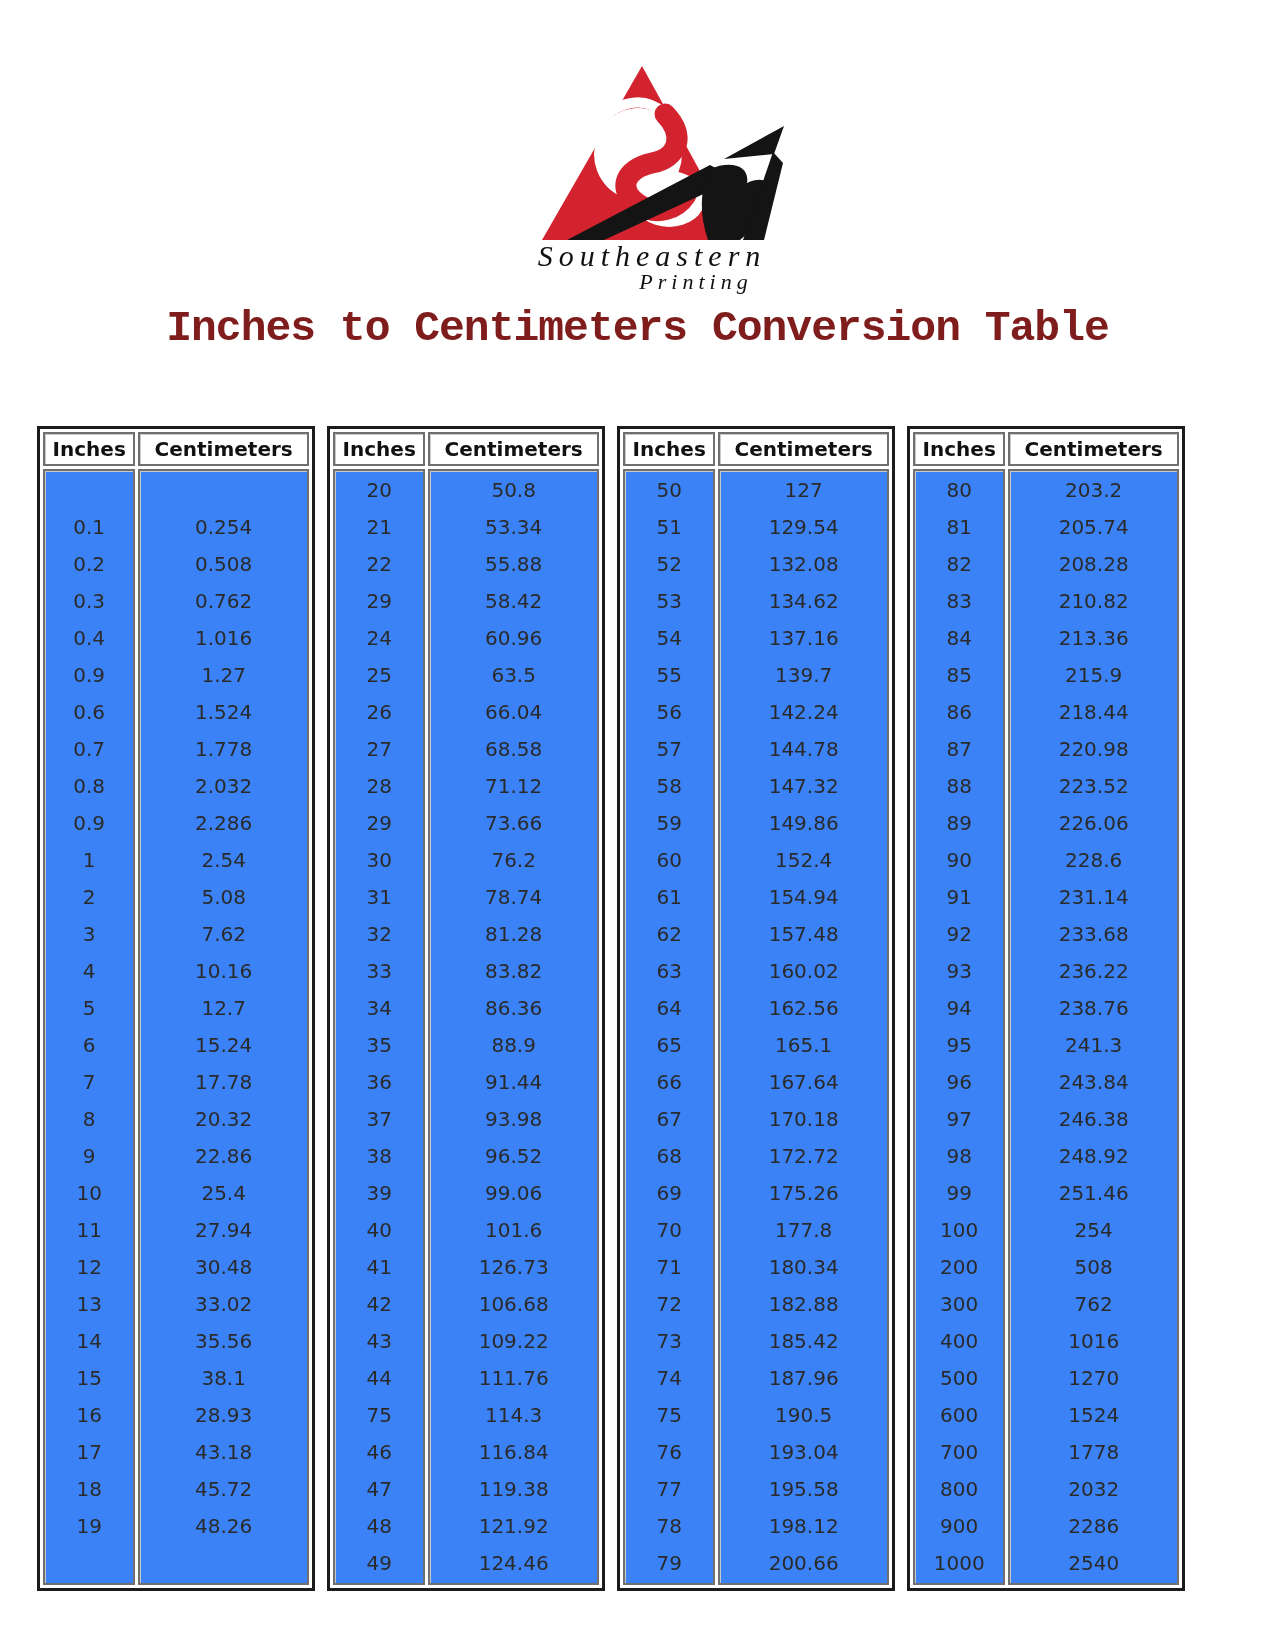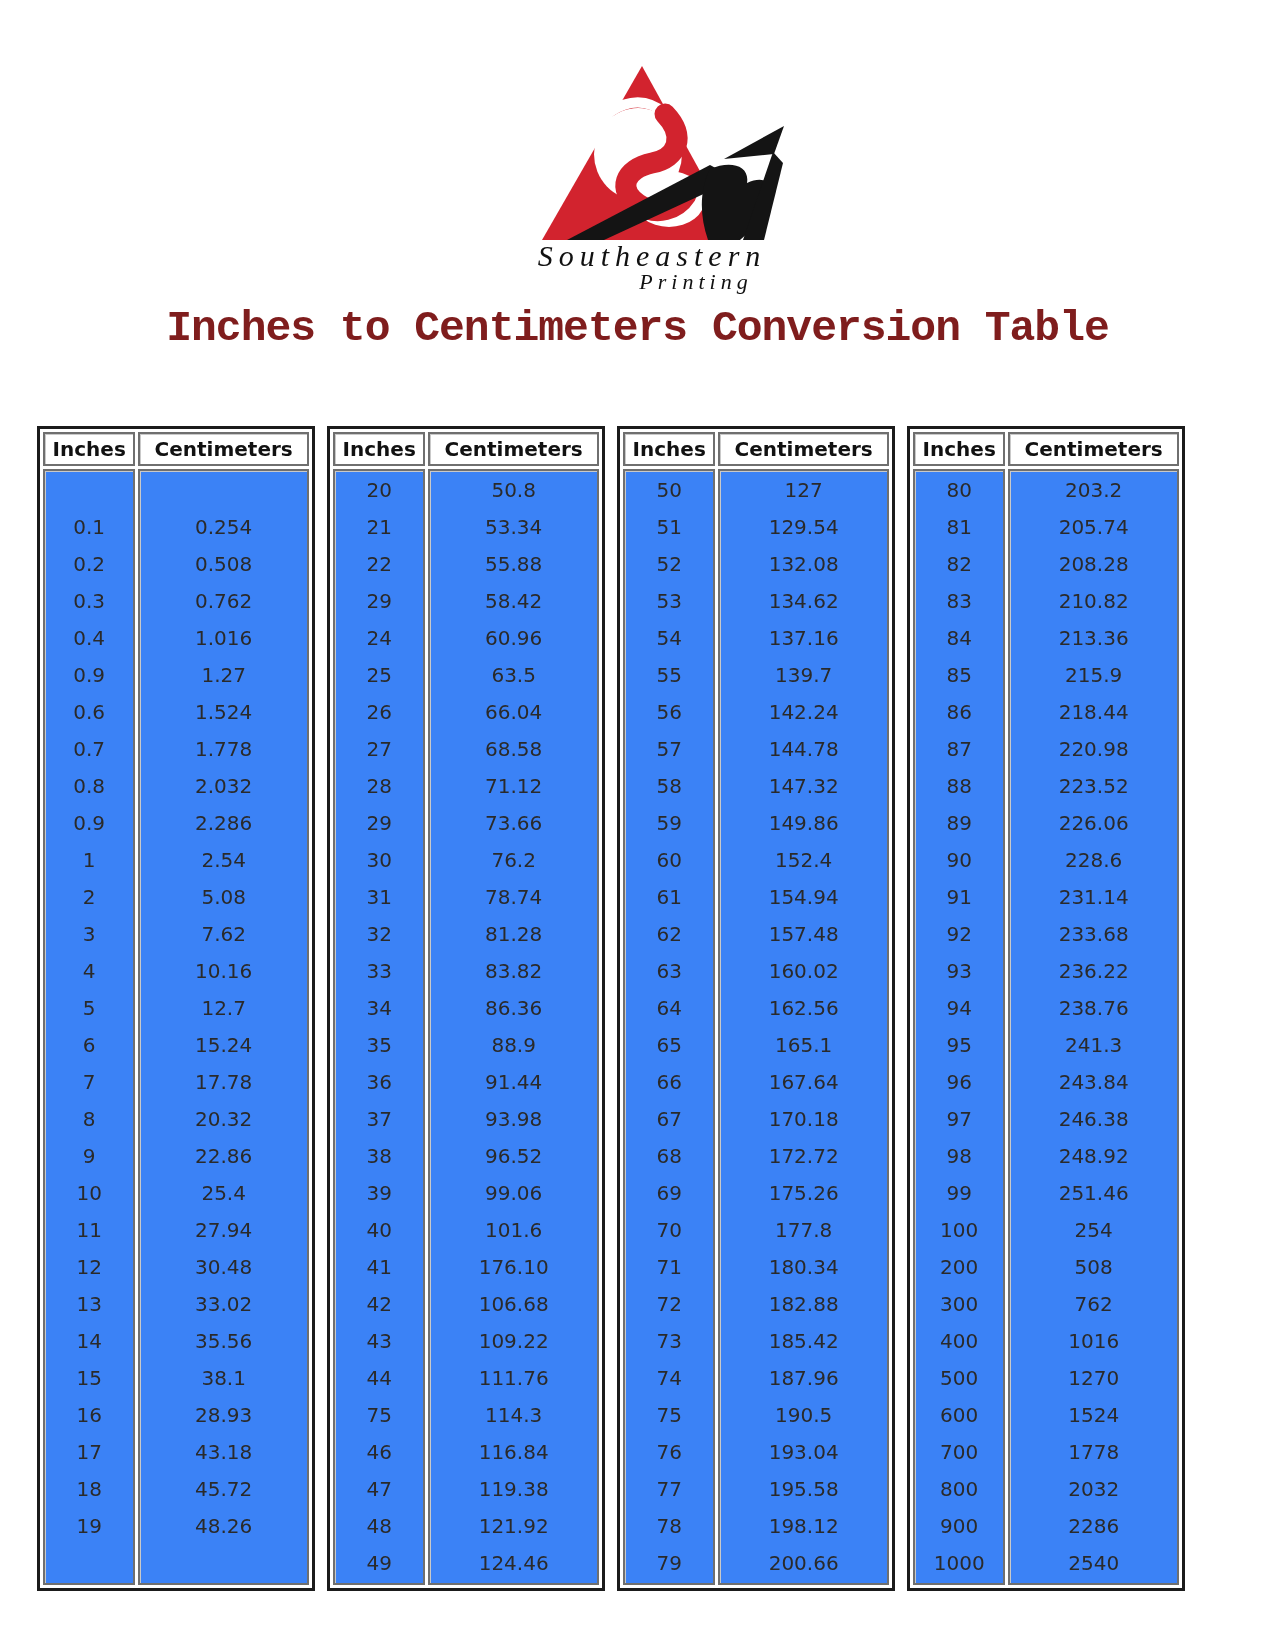--- a/index.html
+++ b/index.html
@@ -203,21 +203,21 @@
             <div class="val">78.74</div>
             <div class="val">81.28</div>
             <div class="val">83.82</div>
             <div class="val">86.36</div>
             <div class="val">88.9</div>
             <div class="val">91.44</div>
             <div class="val">93.98</div>
             <div class="val">96.52</div>
             <div class="val">99.06</div>
             <div class="val">101.6</div>
-            <div class="val">176.10</div>
+            <div class="val">126.73</div>
             <div class="val">106.68</div>
             <div class="val">109.22</div>
             <div class="val">111.76</div>
             <div class="val">114.3</div>
             <div class="val">116.84</div>
             <div class="val">119.38</div>
             <div class="val">121.92</div>
             <div class="val">124.46</div>
           </td>
     </tr>

